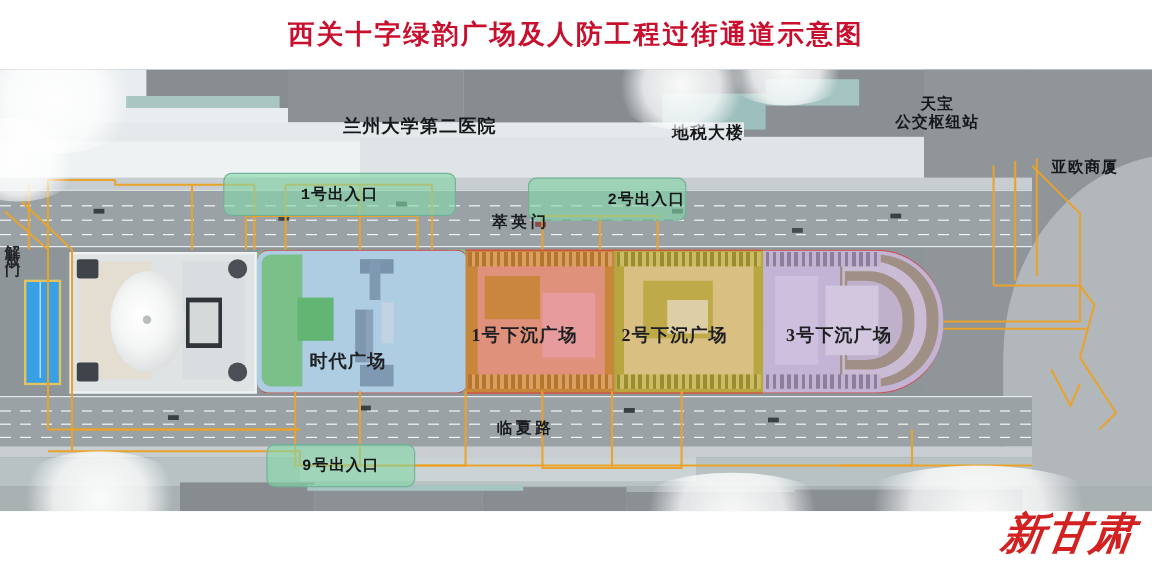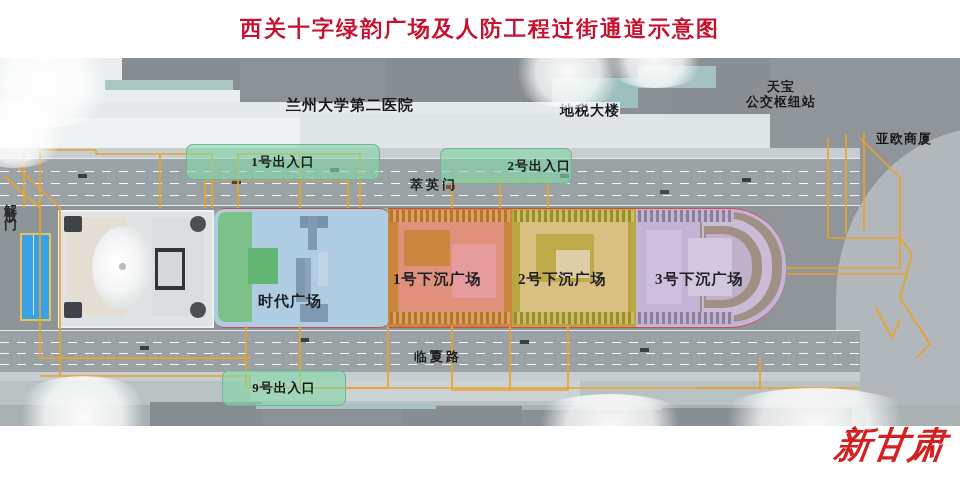--- a/index.html
+++ b/index.html
@@ -47,21 +47,21 @@
   .mlabel.two{line-height:1.12;text-align:center;}
 
   
   .pname{position:absolute;font-size:15px;font-weight:bold;color:#1d1f22;white-space:nowrap;
          font-family:"Liberation Serif","DejaVu Serif",serif;letter-spacing:1px;}
 
   
   .entrance{position:absolute;background:rgba(132,214,170,.62);border:1px solid rgba(110,175,150,.9);
             border-radius:7px;display:flex;align-items:center;justify-content:center;}
   .entrance span{font-size:13px;font-weight:bold;color:#15181a;white-space:nowrap;letter-spacing:1px;
-                 font-family:Liberation Serif, serif;}
+                 font-family:Liberation Mono, monospace;}
 
   
   .street{position:absolute;font-size:13px;font-weight:bold;color:#1a1c1e;white-space:nowrap;letter-spacing:3px;
           font-family:"Liberation Serif","DejaVu Serif",serif;}
 
   
   .vlabel{position:absolute;writing-mode:vertical-rl;font-size:13px;font-weight:bold;color:#24262a;
           letter-spacing:6px;font-family:"Liberation Serif","DejaVu Serif",serif;}
 
   

